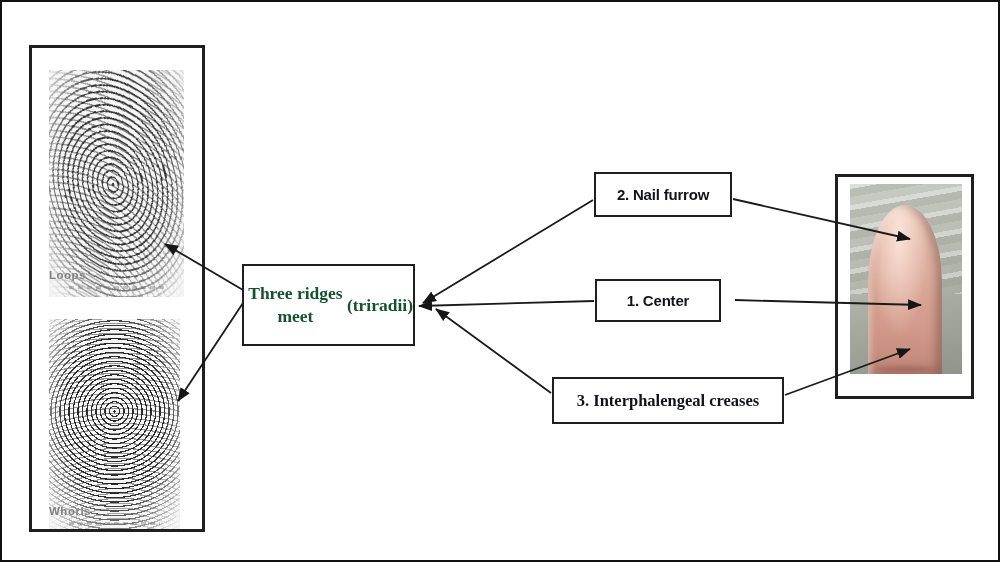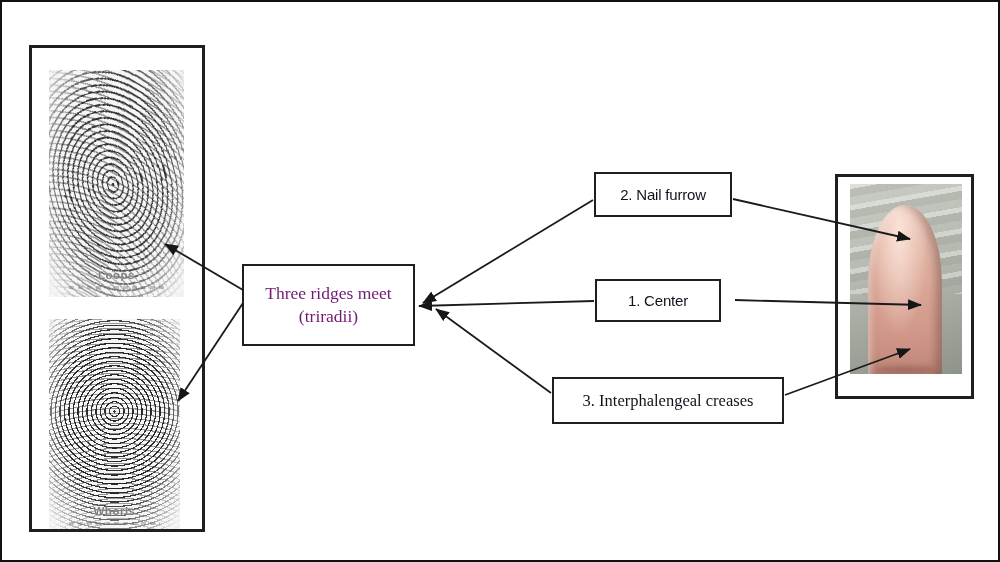--- a/index.html
+++ b/index.html
@@ -6,29 +6,29 @@
   #stage{
     position:relative;width:1000px;height:562px;box-sizing:border-box;
     background:#fff;border:2px solid #111;overflow:hidden;
     font-family:"Liberation Sans",sans-serif;
   }
   
   .panel{position:absolute;background:#fff;border:3px solid #1f1f1f;box-sizing:border-box;z-index:2;}
   .labelbox{
     position:absolute;background:#fff;border:2.5px solid #1f1f1f;box-sizing:border-box;z-index:2;
     display:flex;align-items:center;justify-content:center;text-align:center;
-    color:#12121c;font-weight:normal;
+    color:#12121c;font-weight:bold;
   }
   .sans{font-family:"Liberation Sans",sans-serif;font-size:15px;letter-spacing:-0.2px;}
   .serif{font-family:"Liberation Serif",serif;font-size:16.5px;}
   
   #triradii{
     left:240px;top:262px;width:173px;height:82px;
-    flex-direction:column;line-height:1.3;
-    font-family:"Liberation Serif",serif;font-size:17.5px;color:#701a75;
+    flex-direction:row;line-height:1.3;
+    font-family:"Liberation Serif",serif;font-size:17.5px;color:#14532d;
   }
   
   #callout-nail{left:592px;top:170px;width:138px;height:45px;}
   #callout-center{left:593px;top:277px;width:126px;height:43px;}
   #callout-inter{left:550px;top:375px;width:232px;height:47px;}
   
   #left-panel{left:27px;top:43px;width:176px;height:487px;}
   .fp{position:absolute;background:#f6f6f6;overflow:hidden;}
   #fp-loop{left:17px;top:22px;width:135px;height:227px;}
   #fp-whorl{left:17px;top:271px;width:131px;height:210px;}
@@ -44,21 +44,21 @@
     left:0;top:0;width:100%;height:100%;
     background:
       repeating-radial-gradient(circle at 50% 44%, rgba(22,22,22,.9) 0 1.2px, rgba(22,22,22,0) 1.2px 4.5px),
       repeating-radial-gradient(circle at 54% 150%, rgba(22,22,22,.45) 0 1.2px, rgba(22,22,22,0) 1.2px 5px);
   }
   .fp .vignette{
     position:absolute;inset:0;pointer-events:none;
     background:radial-gradient(ellipse at 50% 45%, rgba(246,246,246,0) 52%, rgba(246,246,246,.95) 94%);
   }
   .fp-caption{
-    position:absolute;left:0;right:0;text-align:center;
+    position:absolute;left:0;right:0;
     font-weight:bold;font-size:11.5px;color:#7e7e7e;letter-spacing:.5px;
     text-shadow:0 0 2px #f6f6f6;z-index:3;
   }
   #fp-loop .fp-caption{bottom:16px;}
   #fp-whorl .fp-caption{bottom:12px;}
   .fine-print-line{
     position:absolute;left:15%;width:70%;height:3px;z-index:3;opacity:.55;
     background:repeating-linear-gradient(90deg, rgba(110,110,110,.7) 0 5px, transparent 5px 9px);
   }
   #fp-loop .fine-print-line{bottom:8px;}

